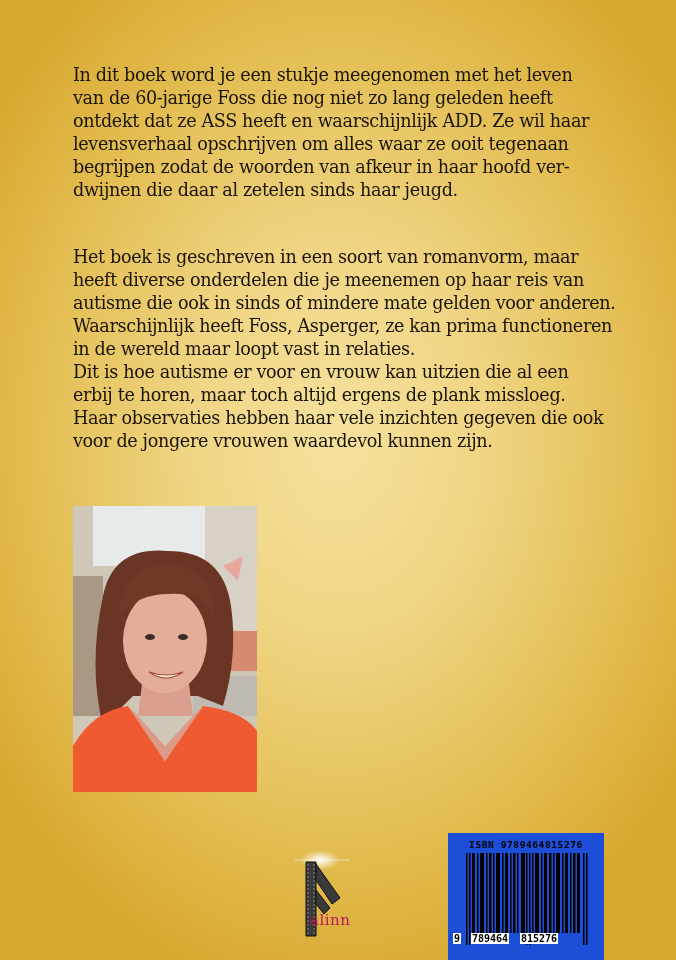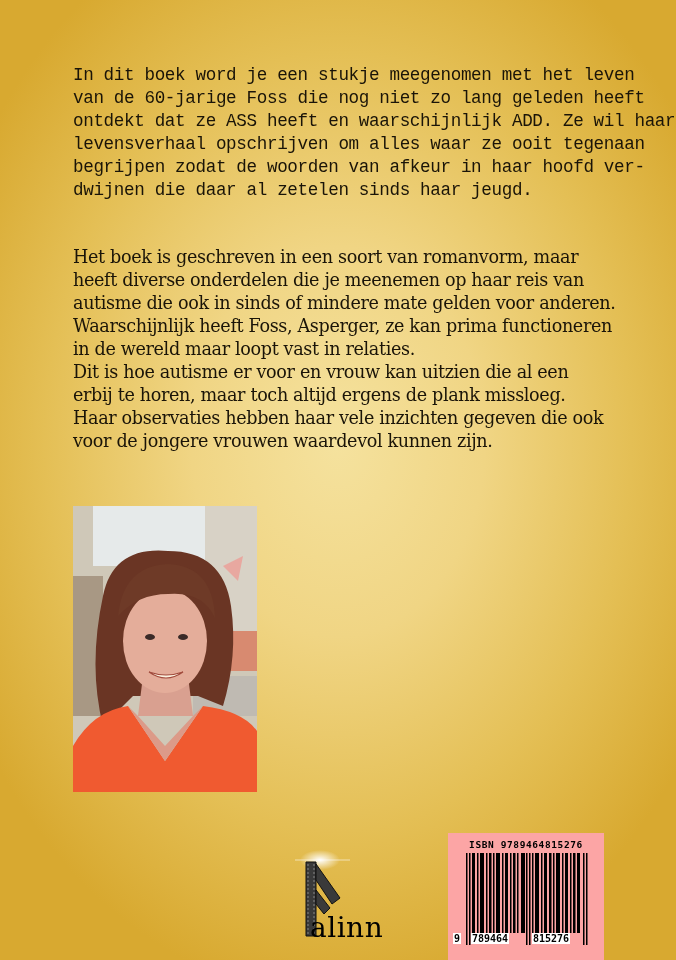--- a/index.html
+++ b/index.html
@@ -9,44 +9,44 @@
     font-family: "DejaVu Serif", "Liberation Serif", serif;
     color: #1a1408;
   }
   .page { position: absolute; inset: 0; }
   .blurb {
     position: absolute; left: 73px; width: 580px;
     font-size: 17.6px; line-height: 23px; letter-spacing: -0.35px;
     margin: 0;
   }
   .blurb .ln { display: block; white-space: nowrap; }
-  #p1 { top: 64px; font-family: Liberation Mono, monospace; }
+  #p1 { top: 64px; }
   #p2 { top: 246px; }
   .author-photo {
     position: absolute; left: 73px; top: 506px; width: 184px; height: 286px;
     overflow: hidden;
     background: linear-gradient(180deg, #c9c3b3 0%, #d9d3c4 30%, #b8a89a 55%, #e8593a 75%, #f05a30 100%);
   }
   .author-photo svg { display: block; }
   .bio {
     position: absolute; left: 287px; top: 510px; width: 370px;
     font-size: 17.6px; line-height: 23.5px; letter-spacing: -0.35px; margin: 0;
   }
   .bio .ln { display: block; white-space: nowrap; }
   .logo {
     position: absolute; left: 290px; top: 848px; width: 110px; height: 100px;
   }
   .logo-text {
     position: absolute; left: 20px; top: 63px;
-    font-family: "DejaVu Serif", serif; font-size: 28px; color: #000000;
+    font-family: "DejaVu Serif", serif; font-size: 15px; color: #be185d;
     letter-spacing: 0.5px;
   }
   .barcode {
     position: absolute; left: 448px; top: 833px; width: 156px; height: 127px;
-    background: #fca5a5;
+    background: #1d4ed8;
   }
   .isbn-top {
     position: absolute; left: 0; right: 0; top: 6px; text-align: center;
     font-family: "DejaVu Sans Mono", monospace; font-size: 9.5px; font-weight: bold;
     letter-spacing: 0.6px; color: #000;
   }
   .bars { position: absolute; left: 18px; top: 20px; width: 122px; height: 92px; }
   .isbn-bottom {
     position: absolute; left: 0; right: 0; top: 100px;
     font-family: "DejaVu Sans Mono", monospace; font-size: 10px; font-weight: bold; color: #000;
@@ -160,17 +160,17 @@
           <rect x="104" y="0" width="1.5" height="80"></rect>
         <rect x="107" y="0" width="2.5" height="80"></rect>
           <rect x="111" y="0" width="3" height="80"></rect>
         <rect x="117" y="0" width="1.5" height="92"></rect>
           <rect x="120" y="0" width="1.5" height="92"></rect>
       </g>
     </svg>
     <div class="isbn-bottom">
       <span style="left:5px;">9</span>
       <span style="left:23px;">789464</span>
-      <span style="left:84px;">815276</span>
+      <span style="left:72px;">815276</span>
     </div>
   </div>
 
 </div>
 
 </body></html>

